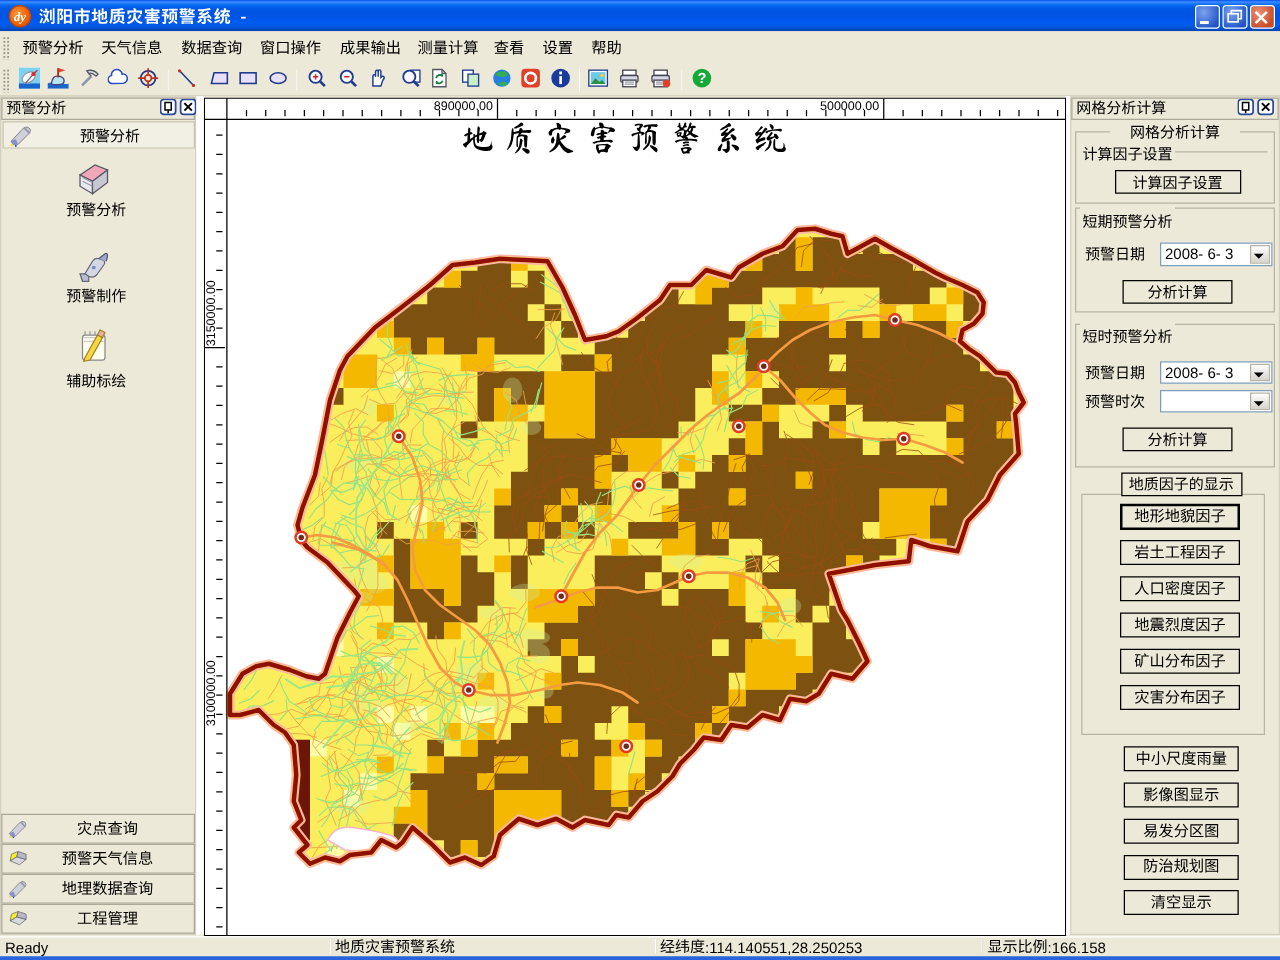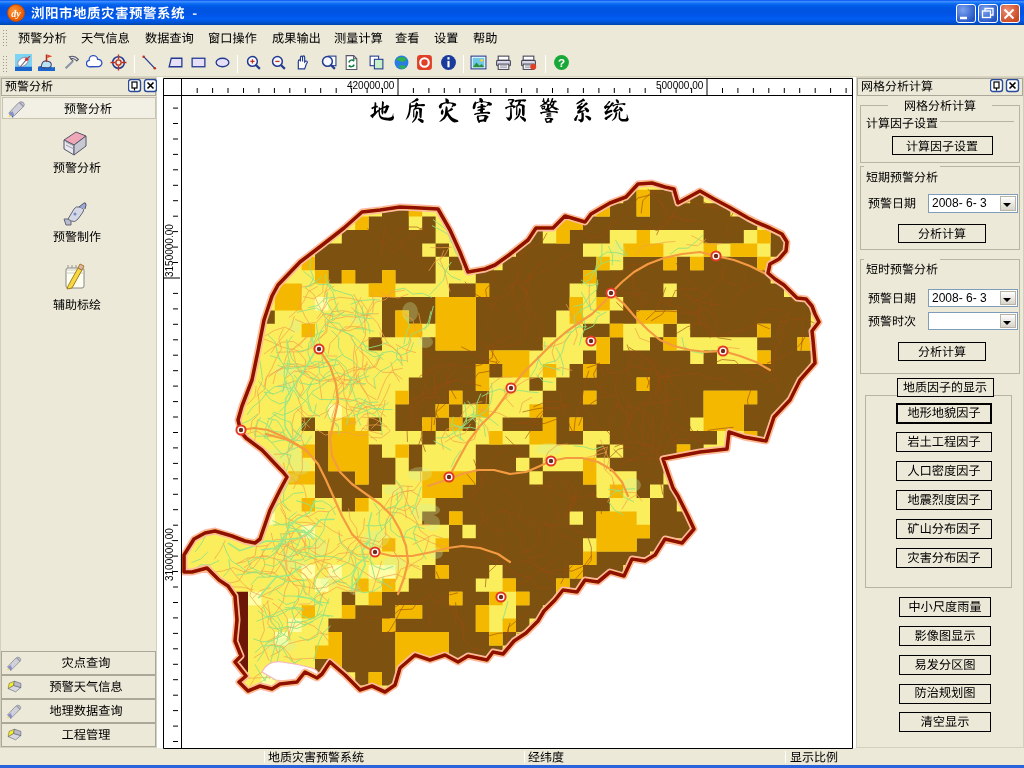--- a/index.html
+++ b/index.html
@@ -329,21 +329,21 @@
       <g>
         <circle cx="551" cy="461" r="4.6" fill="#fff" stroke="#e03a23" stroke-width="2"></circle>
         <circle cx="551" cy="461" r="2.2" fill="#6d2a18"></circle>
       </g>
       <g>
         <circle cx="501" cy="597" r="4.6" fill="#fff" stroke="#e03a23" stroke-width="2"></circle>
         <circle cx="501" cy="597" r="2.2" fill="#6d2a18"></circle>
       </g>
       <path fill="none" stroke="#000" d="M163.5 78.5 H852.5 V748.5 H163.5 Z M181.5 78.5 V748.5 M163.5 95.5 H852.5"></path>
     </svg>
-    <div class="lat" style="left:347px;top:80px">420000.00</div>
+    <div class="lat" style="left:347px;top:80px">890000.00</div>
     <div class="lat" style="left:656px;top:80px">500000.00</div>
     <div style="position:absolute;left:157px;top:77px;width:6px;height:671px;background:#fff"></div>
     <div style="position:absolute;left:853px;top:77px;width:3px;height:671px;background:#fff"></div>
     <div class="lat" style="left:164px;top:277px;transform:rotate(-90deg);transform-origin:top left">3150000.00</div>
     <div class="lat" style="left:164px;top:581px;transform:rotate(-90deg);transform-origin:top left">3100000.00</div>
     <div class="panel" style="left:856px;top:77px;width:168px;height:671px">
       <div class="ptitle"></div>
     </div>
     <svg style="position:absolute;left:990px;top:79px" width="30" height="14">
       <rect x="0.5" y="0.5" width="12" height="12" rx="2.5" fill="#fff" stroke="#2a4a9a" stroke-width="1.4"></rect>
@@ -380,20 +380,25 @@
     <div class="btn" style="left:896px;top:432px;width:96px;height:20px"></div>
     <div class="btn" style="left:896px;top:461px;width:96px;height:20px"></div>
     <div class="btn" style="left:896px;top:490px;width:96px;height:20px"></div>
     <div class="btn" style="left:896px;top:519px;width:96px;height:20px"></div>
     <div class="btn" style="left:896px;top:548px;width:96px;height:20px"></div>
     <div class="btn" style="left:899px;top:597px;width:92px;height:20px"></div>
     <div class="btn" style="left:899px;top:626px;width:92px;height:20px"></div>
     <div class="btn" style="left:899px;top:655px;width:92px;height:20px"></div>
     <div class="btn" style="left:899px;top:684px;width:92px;height:20px"></div>
     <div class="btn" style="left:899px;top:712px;width:92px;height:20px"></div>
+    <div id="statusbar">
+      <span style="position:absolute;left:4px;top:1px">Ready</span>
+      <span style="position:absolute;left:564px;top:1px">:114.140551,28.250253</span>
+      <span style="position:absolute;left:838px;top:1px">:166.158</span>
+    </div>
     <div class="ssep" style="left:264px;top:751px;position:absolute"></div>
     <div class="ssep" style="left:524px;top:751px;position:absolute"></div>
     <div class="ssep" style="left:785px;top:751px;position:absolute"></div>
     <div id="bluebtm"></div>
     <svg id="txt" width="1024" height="768" viewBox="0 0 1024 768" xmlns="http://www.w3.org/2000/svg">
       <defs>
         <path id="g0" d="M262 693H636V586H262ZM268 479 352 535Q394 480 436 418Q478 357 516 294Q554 232 584 173Q613 114 630 65L534 -2Q519 47 490 106Q462 166 426 231Q390 296 350 360Q309 423 268 479ZM482 643 592 631Q572 476 536 344Q499 212 441 106Q383 1 296 -76Q289 -65 274 -48Q260 -32 244 -16Q229 1 217 11Q298 76 351 170Q404 264 435 384Q466 503 482 643ZM350 806 448 847Q467 819 488 784Q509 749 519 722L416 676Q408 702 388 739Q368 776 350 806ZM668 753H771V126H668ZM830 851H936V30Q936 -11 927 -34Q918 -58 894 -71Q871 -84 834 -88Q798 -93 746 -92Q743 -71 734 -40Q725 -10 714 13Q746 12 774 12Q802 11 811 12Q822 12 826 16Q830 20 830 31ZM61 758 139 819Q161 800 185 777Q209 754 230 731Q251 708 263 689L180 620Q169 640 149 664Q129 688 106 713Q83 738 61 758ZM27 496 101 564Q125 547 152 525Q179 503 203 481Q227 459 242 441L164 364Q151 383 128 406Q104 429 78 453Q51 477 27 496ZM48 7Q67 43 89 92Q111 141 134 196Q156 250 174 303L265 242Q248 194 228 142Q209 91 188 41Q168 -9 148 -54Z"></path>
         <path id="g1" d="M453 791H925V-71H804V679H568V-80H453ZM528 101H873V-10H528ZM523 455H868V344H523ZM73 810H333V703H183V-86H73ZM307 810H327L345 815L428 767Q404 704 376 635Q348 566 322 509Q360 470 380 433Q399 396 406 363Q413 330 413 300Q413 250 401 217Q389 184 362 166Q349 156 333 150Q317 145 299 143Q283 141 263 140Q243 140 222 141Q221 163 214 194Q207 225 194 248Q210 247 224 246Q237 246 248 246Q268 247 282 255Q293 262 298 277Q302 292 302 314Q302 349 284 396Q266 443 211 495Q225 528 238 566Q252 605 265 644Q278 683 289 718Q300 752 307 776Z"></path>
         <path id="g2" d="M434 632H559V-84H434ZM43 714H961V596H43ZM128 485H787V367H249V14H128ZM759 485H884V145Q884 101 872 75Q861 49 830 34Q798 21 754 18Q711 14 652 14Q648 41 636 74Q624 108 612 132Q637 131 662 130Q688 130 708 130Q729 130 737 130Q749 130 754 134Q759 138 759 147ZM395 824 514 861Q534 825 556 782Q579 738 590 708L464 666Q458 686 446 714Q435 741 422 770Q408 800 395 824Z"></path>
         <path id="g3" d="M618 850H730V144H618ZM322 447 840 668 883 565 366 341ZM421 753H535V105Q535 76 540 62Q544 47 560 42Q575 37 605 37Q614 37 634 37Q653 37 678 37Q702 37 726 37Q751 37 770 37Q790 37 800 37Q827 37 841 47Q855 57 862 84Q869 111 873 163Q892 149 922 136Q953 124 978 119Q970 48 953 7Q936 -34 902 -52Q868 -70 810 -70Q800 -70 778 -70Q756 -70 729 -70Q702 -70 675 -70Q648 -70 626 -70Q605 -70 596 -70Q528 -70 490 -55Q451 -40 436 -2Q421 36 421 105ZM817 655H809L830 670L852 684L935 654L931 634Q931 563 930 504Q930 446 930 402Q929 357 928 327Q926 297 924 282Q922 247 909 228Q896 208 873 198Q851 188 822 186Q792 184 768 184Q766 207 759 236Q752 266 743 285Q756 284 770 284Q784 283 791 283Q800 283 806 287Q811 291 813 305Q814 312 815 337Q816 362 816 404Q816 447 816 510Q817 572 817 655ZM34 618H365V504H34ZM151 836H263V173H151ZM21 172Q62 187 117 208Q172 230 234 256Q295 282 356 307L383 201Q303 161 220 122Q138 83 69 52Z"></path>

